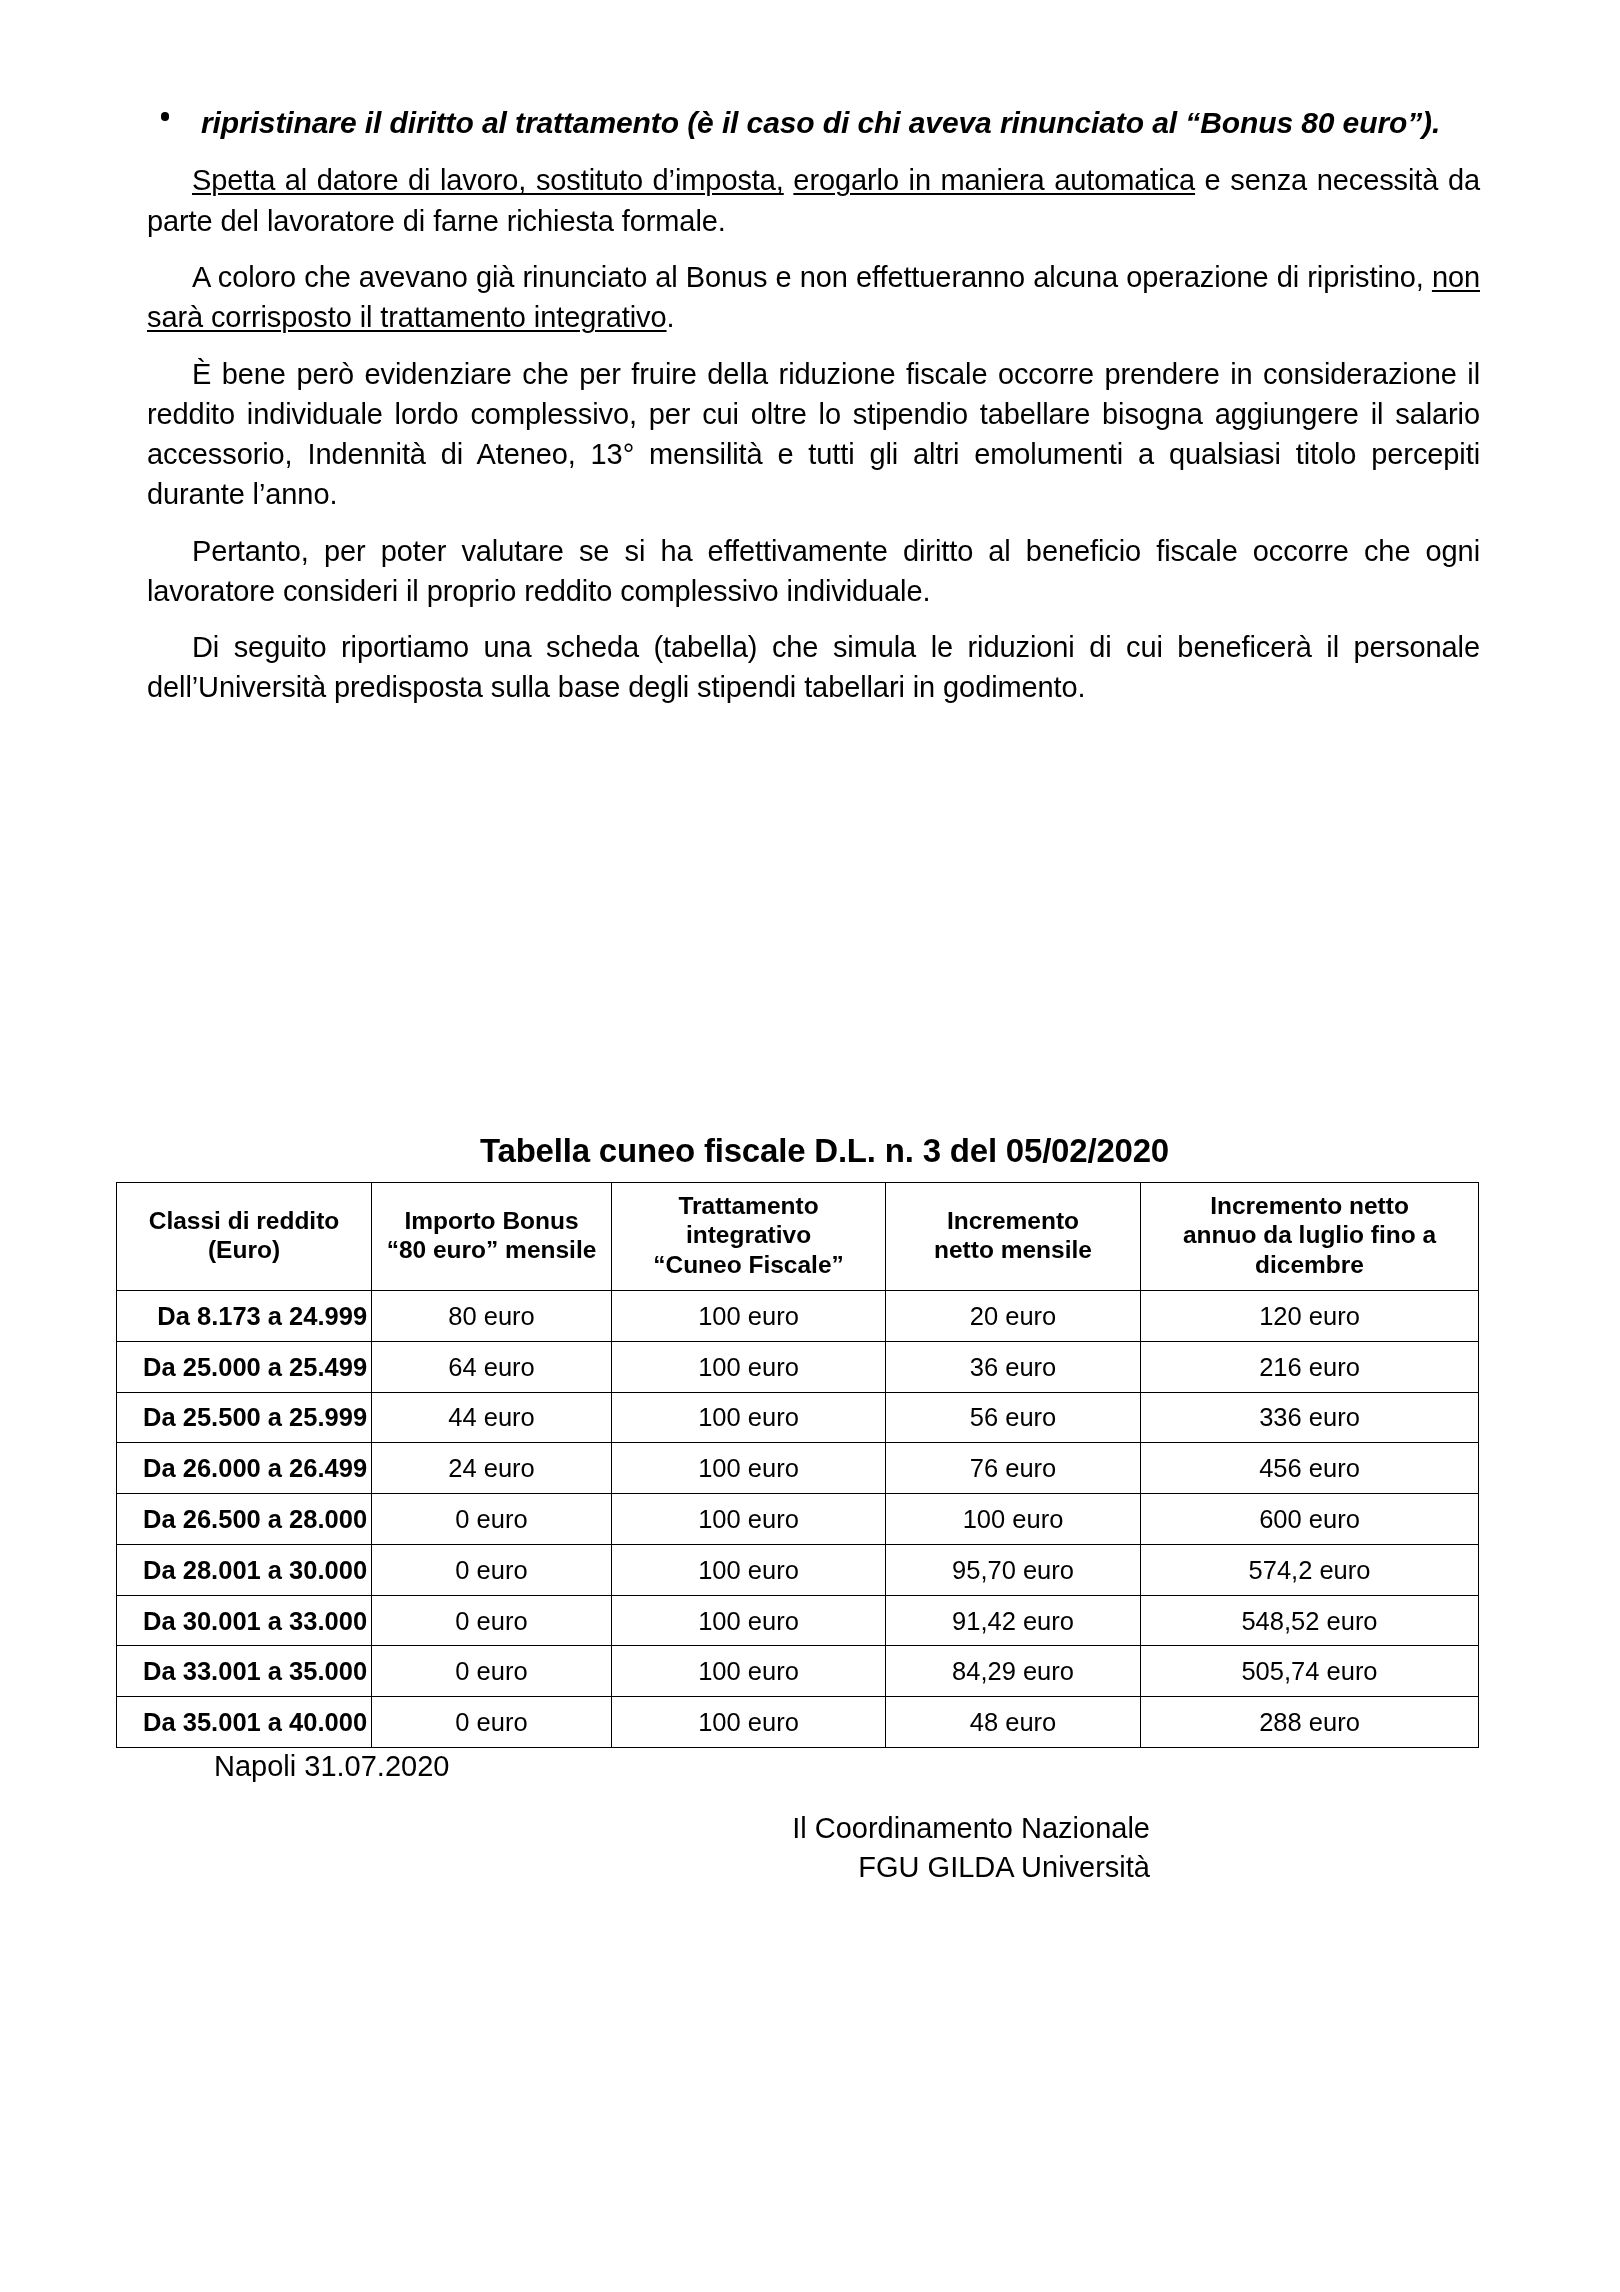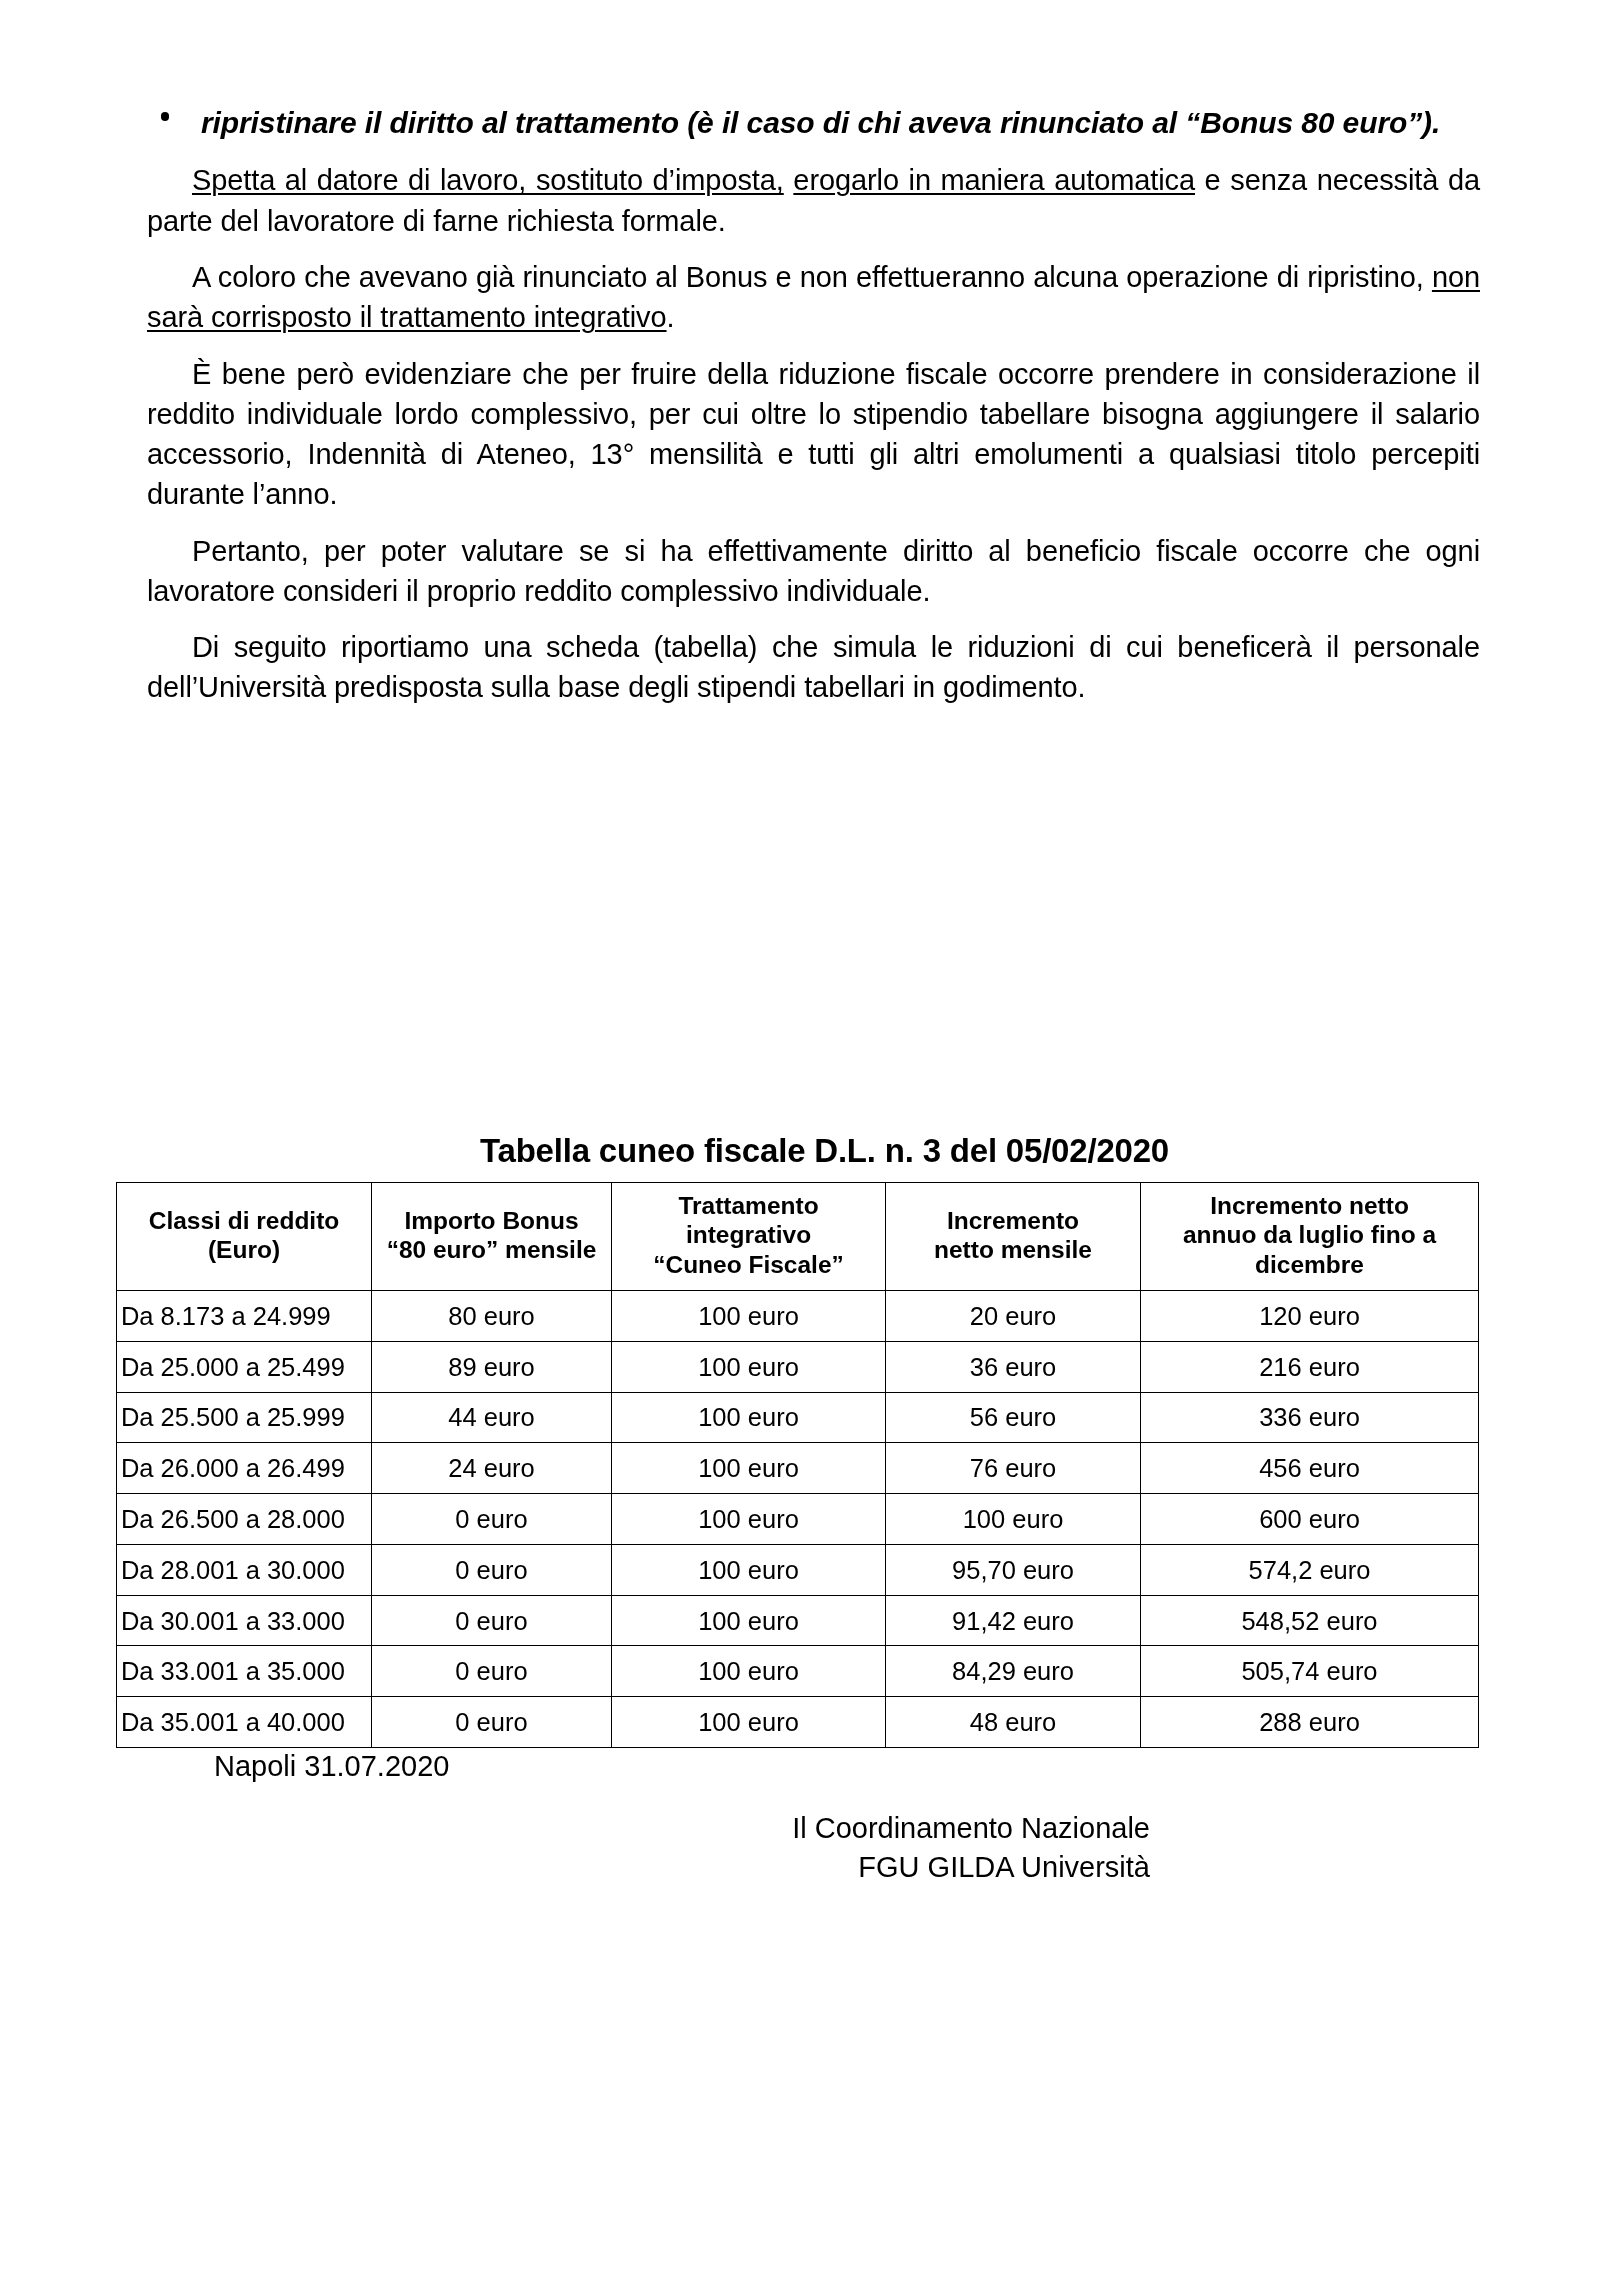--- a/index.html
+++ b/index.html
@@ -96,21 +96,22 @@
     line-height: 1.22;
     padding: 7.8px 5.9px 9.8px 5.9px;
   }
   table.cuneo td {
     font-size: 25.5px;
     font-weight: normal;
     height: 44px;
     line-height: 1.1;
   }
   table.cuneo td.cls {
-    text-align: left;
+    text-align: right;
+    font-weight: bold;
   }
   col.c0 { width: 255px; }
   col.c1 { width: 240px; }
   col.c2 { width: 274px; }
   col.c3 { width: 255px; }
   col.c4 { width: 338px; }
 
   
   .footer {
     position: absolute;
@@ -210,21 +211,21 @@
       <tbody id="tbl-body">
           <tr>
             <td class="cls">Da 8.173 a 24.999</td>
             <td>80 euro</td>
             <td>100 euro</td>
             <td>20 euro</td>
             <td>120 euro</td>
           </tr>
           <tr>
             <td class="cls">Da 25.000 a 25.499</td>
-            <td>89 euro</td>
+            <td>64 euro</td>
             <td>100 euro</td>
             <td>36 euro</td>
             <td>216 euro</td>
           </tr>
           <tr>
             <td class="cls">Da 25.500 a 25.999</td>
             <td>44 euro</td>
             <td>100 euro</td>
             <td>56 euro</td>
             <td>336 euro</td>

